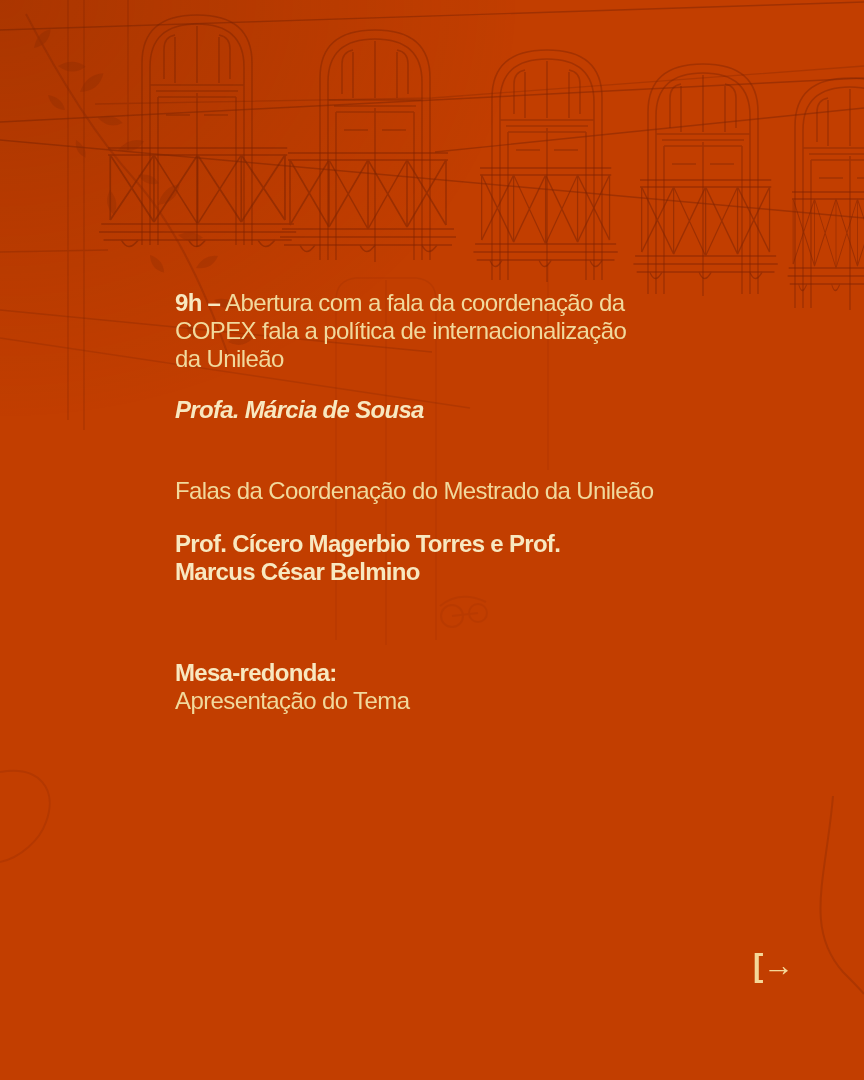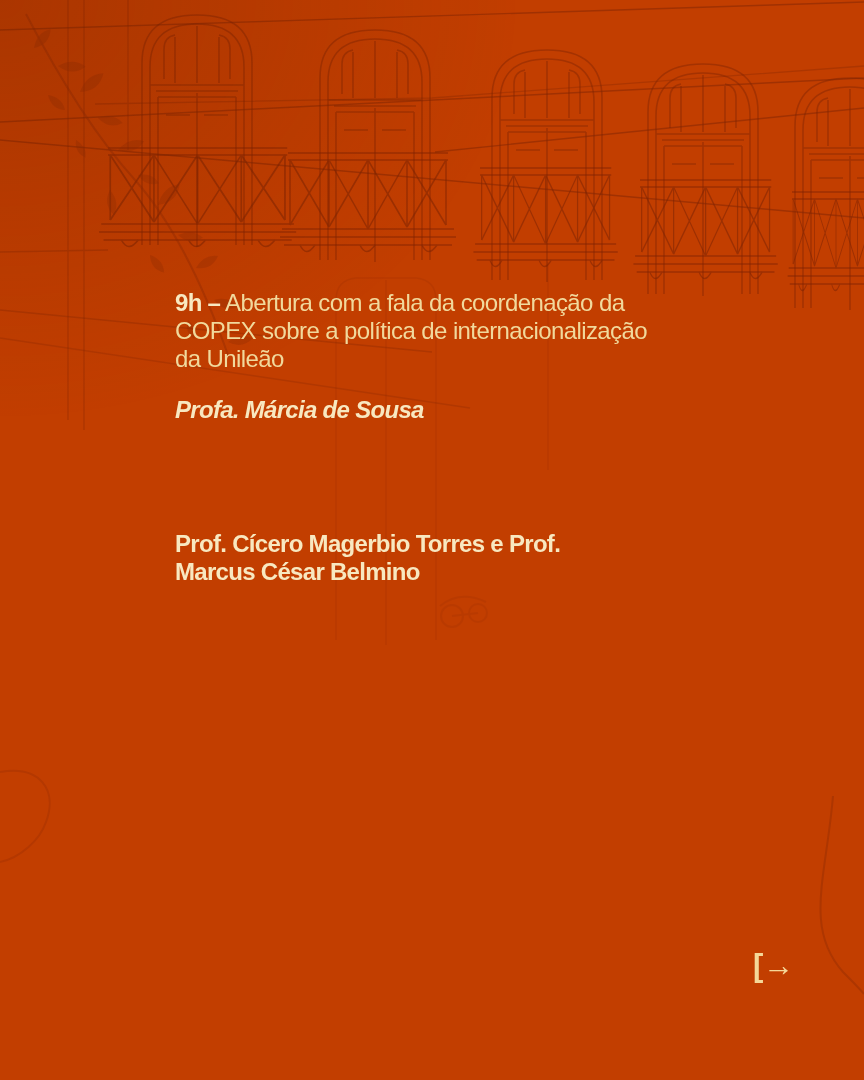--- a/index.html
+++ b/index.html
@@ -132,27 +132,32 @@
   </g>
 
   <rect x="0" y="0" width="520" height="420" fill="url(#cornerShade)"></rect>
 </svg>
 
 <div class="content-layer">
 
   <div class="t" style="top:289px;">
     <span class="bold">9h –</span>
     <span>Abertura com a fala da coordenação da</span>
-    <div class="pre">COPEX sobre a política de internacionalização
+    <div class="pre">COPEX fala a política de internacionalização
 da Unileão</div>
   </div>
 
   <div class="t bold" style="top:396px;font-style:italic;">Profa. Márcia de Sousa</div>
 
+  <div class="t" style="top:477px;">Falas da Coordenação do Mestrado da Unileão</div>
 
   <div class="t bold pre" style="top:530px;">Prof. Cícero Magerbio Torres e Prof.
 Marcus César Belmino</div>
 
+  <div class="t" style="top:659px;">
+    <div class="bold">Mesa-redonda:</div>
+    <div>Apresentação do Tema</div>
+  </div>
 
 
   <div class="next-arrow">[→</div>
 
 </div>
 
 </body></html>

